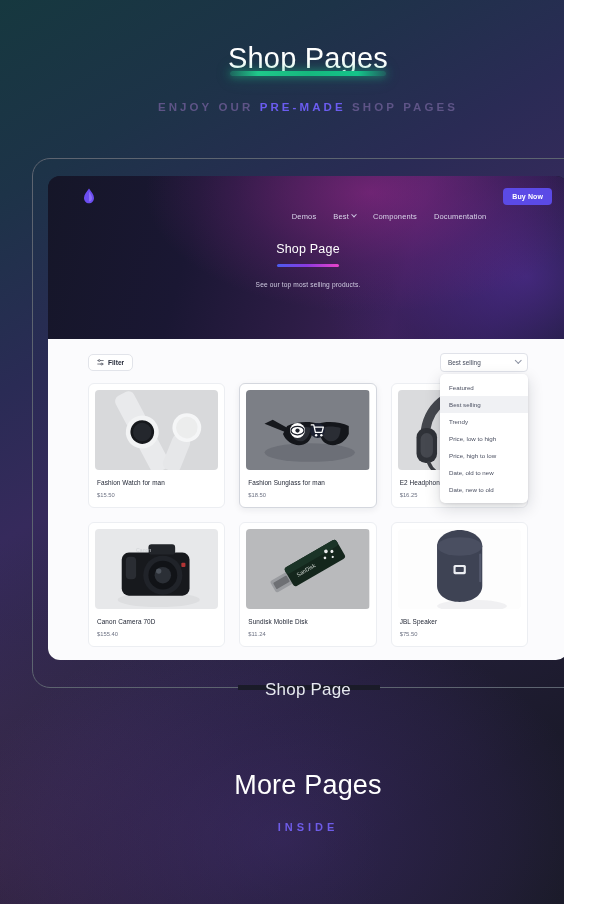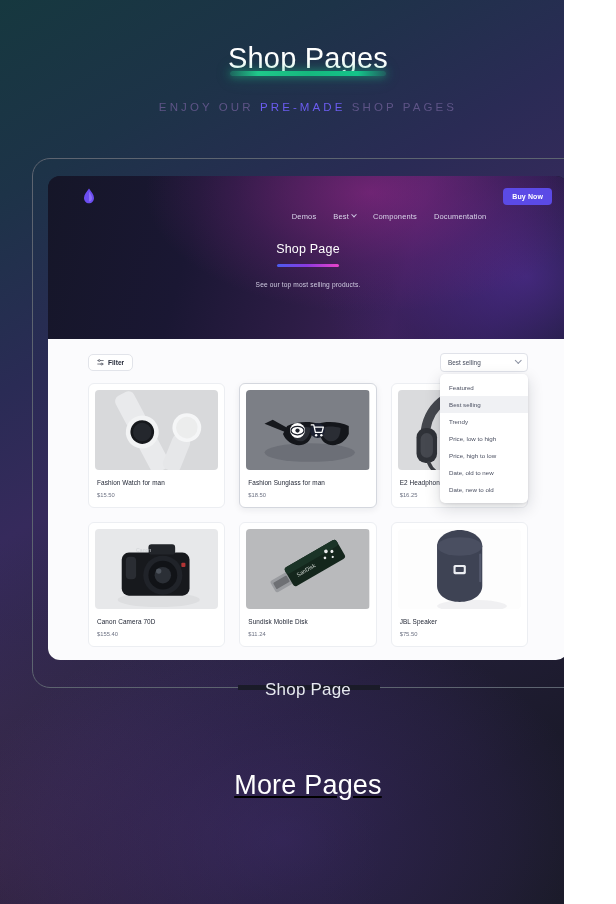--- a/index.html
+++ b/index.html
@@ -45,21 +45,21 @@
     right: 2px;
     bottom: 0px;
     height: 5px;
     border-radius: 3px;
     background: linear-gradient(90deg, rgba(29,196,134,0.35) 0%, #1fc98a 18%, #16b87e 50%, #14c489 82%, rgba(29,196,134,0.30) 100%);
     box-shadow: 0 0 9px rgba(28,200,136,0.65), 0 0 18px rgba(28,200,136,0.30);
   }
   .hero-sub {
     margin-top: 25px;
     font-size: 11.5px;
-    font-weight: 400;
+    font-weight: 700;
     letter-spacing: 3.1px;
     color: #5e5487;
   }
   .hero-sub .accent { color: #6b5cf0; }
 
   
   .frame {
     position: absolute;
     left: 32px;
     top: 158px;
@@ -302,21 +302,20 @@
   .act.eye { background: #ffffff; }
   .act.cart { background: #1b2030; }
 
   
   .more {
     position: absolute;
     left: 0;
     top: 770px;
     width: 616px;
     text-align: center;
-    text-decoration: underline;
   }
   .more-title {
     font-size: 27px;
     color: #ffffff;
     font-weight: 400;
     letter-spacing: 0.2px;
   }
   .more-sub {
     margin-top: 20px;
     font-size: 11px;
@@ -542,15 +541,16 @@
             <div class="p-price">$75.50</div>
           </div>
 
         </div>
       </div>
     </div>
   </div>
 
   <div class="more">
     <div class="more-title">More Pages</div>
+    <div class="more-sub">INSIDE</div>
   </div>
 
 </div>
 
 </body></html>

